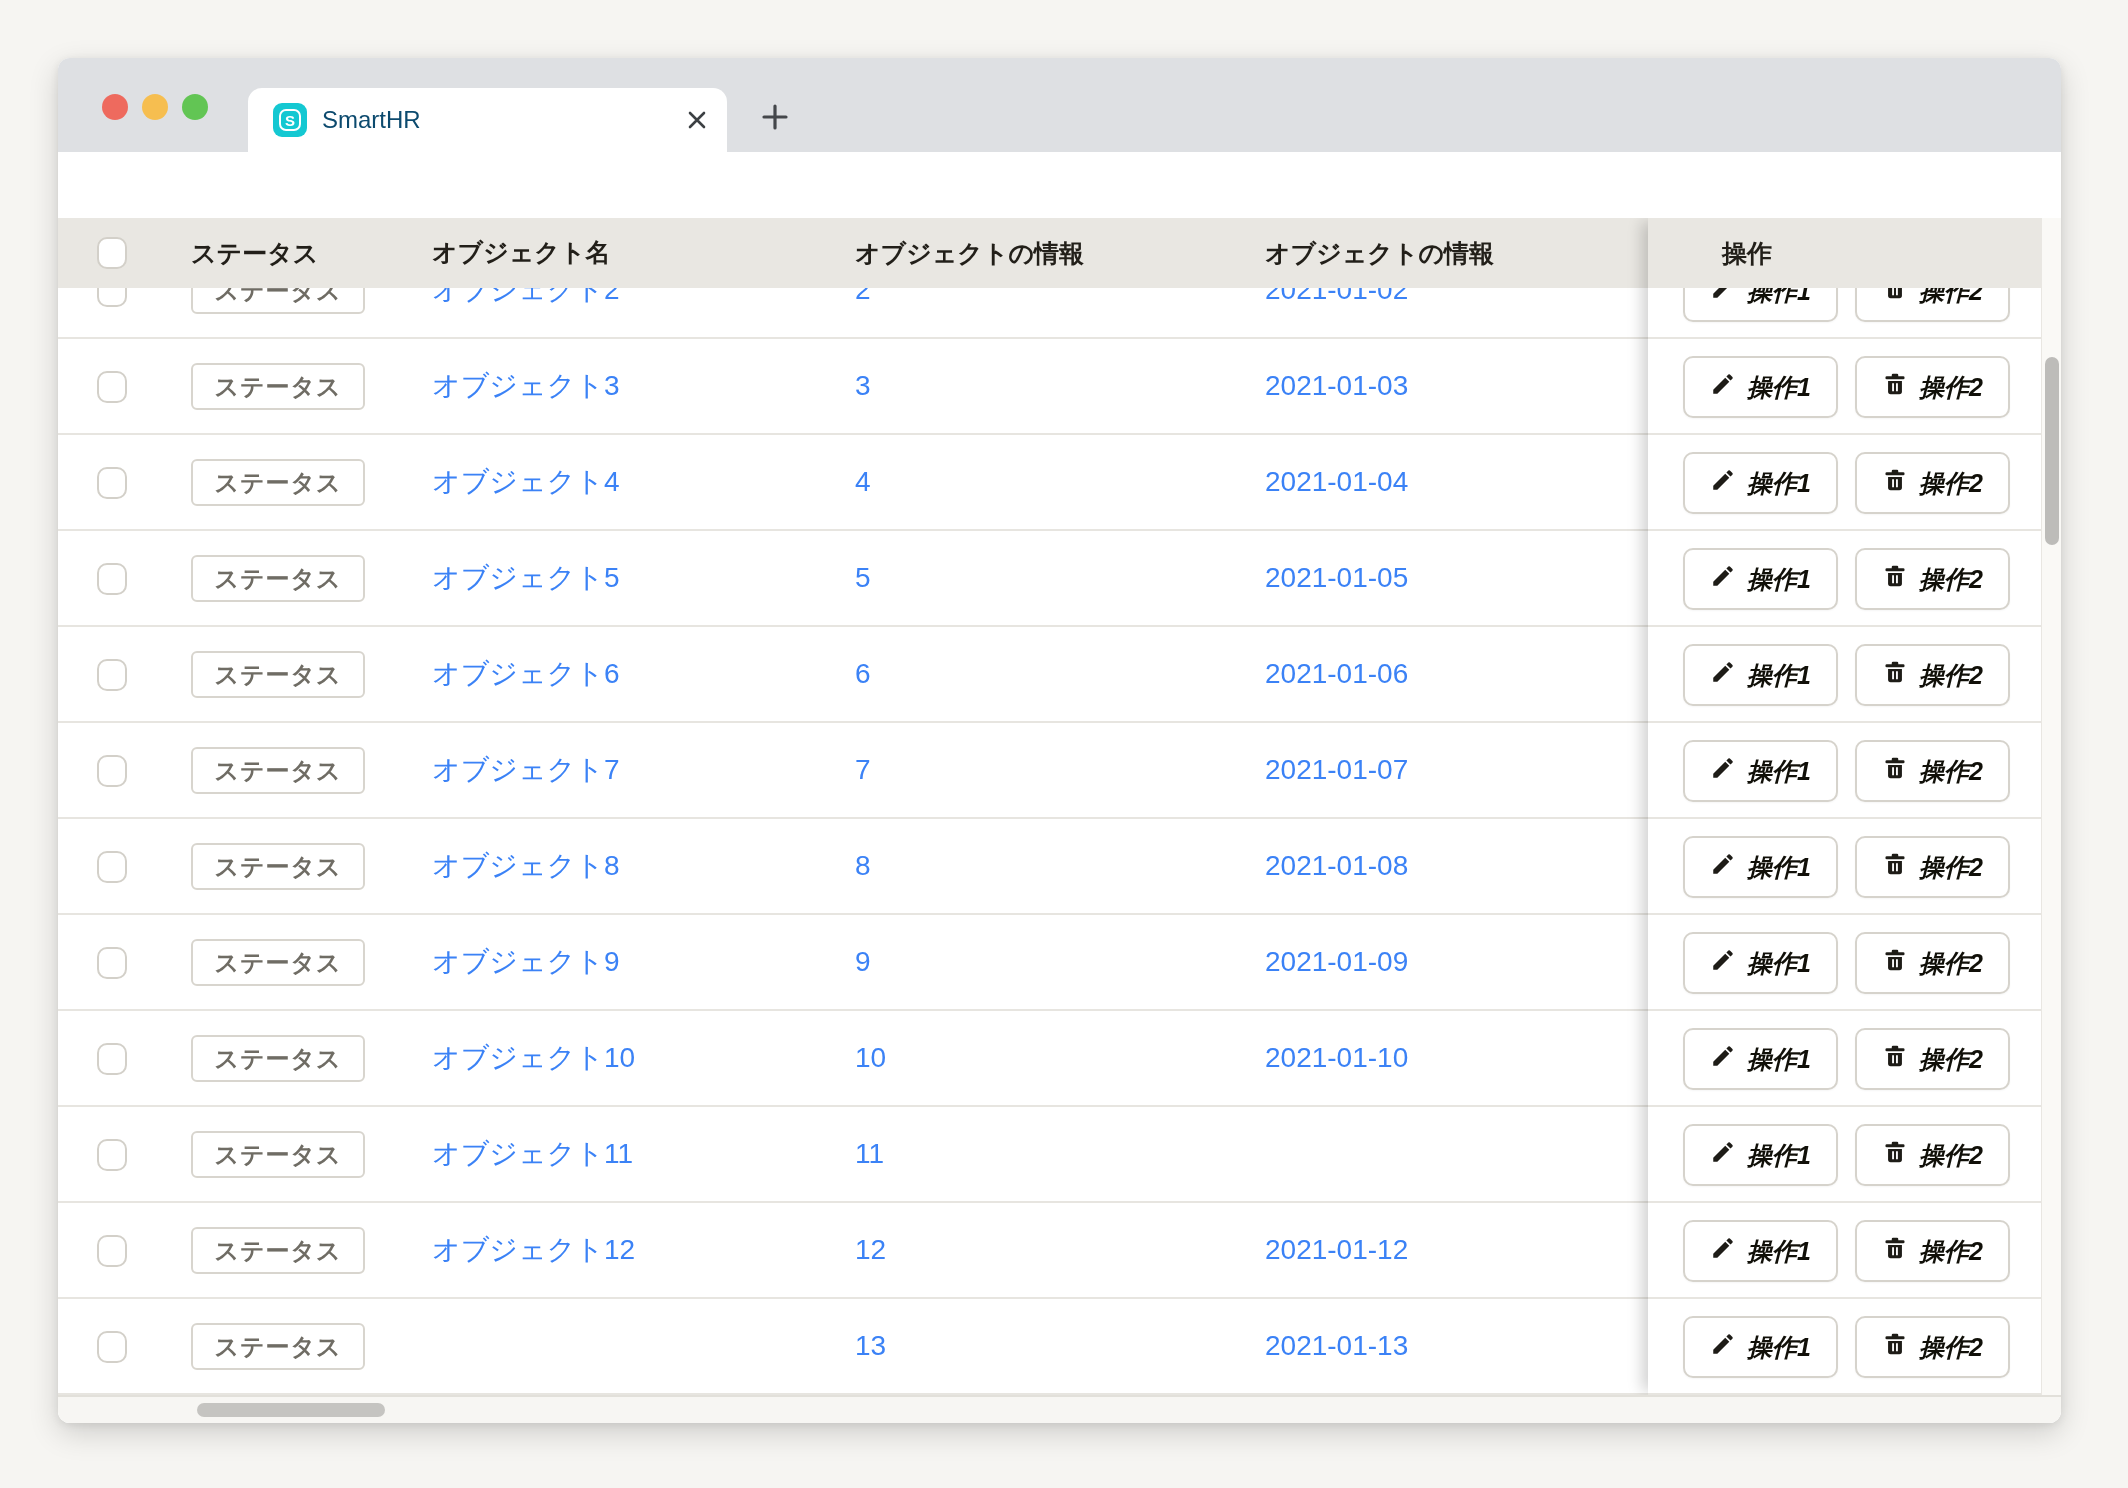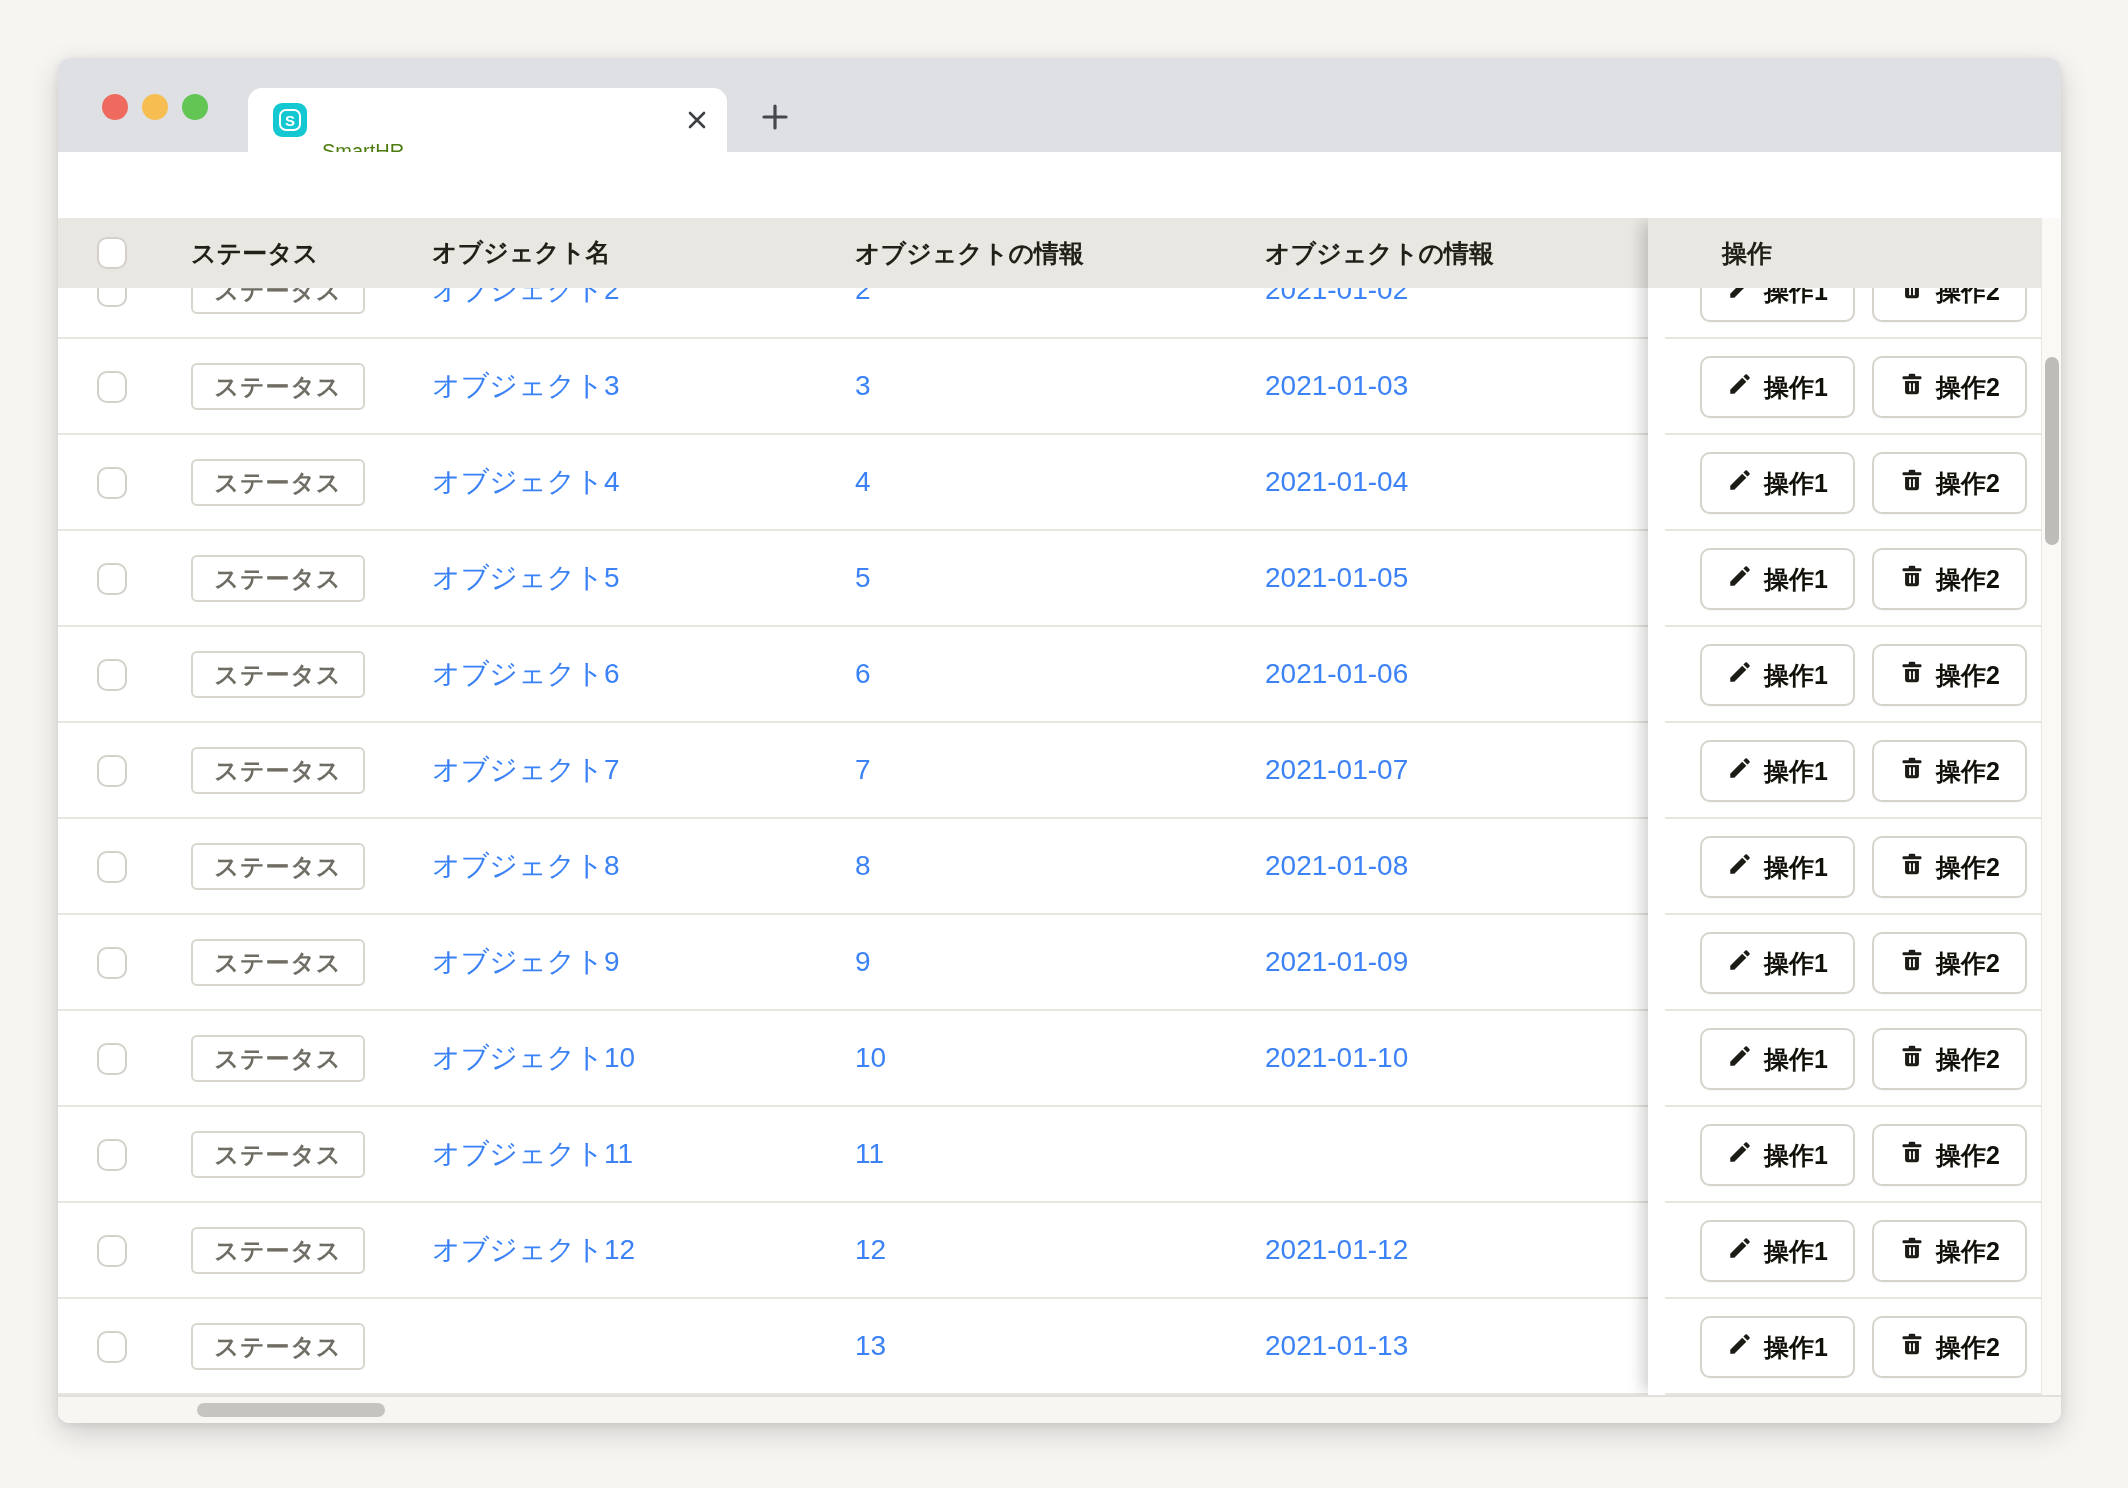--- a/index.html
+++ b/index.html
@@ -16,21 +16,21 @@
   .light.yellow { left:84px;  background:#F6BE50; }
   .light.green  { left:124px; background:#62C554; }
   .tab { position:absolute; left:190px; top:30px; width:479px; height:64px; background:#fff;
          border-radius:14px 14px 0 0; }
   .favicon { position:absolute; left:25px; top:15px; width:34px; height:34px; background:#14C8D2;
              border-radius:9px; display:flex; align-items:center; justify-content:center; }
   .favicon .sbox { width:22px; height:22px; border:2.5px solid #fff; border-radius:7px;
                    display:flex; align-items:center; justify-content:center;
                    color:#fff; font-size:15px; font-weight:bold; line-height:1; }
   .tab-title { position:absolute; left:74px; top:0; height:64px; line-height:64px;
-               font-size:20px; color:#4d7c0f;margin-top:31px; }
+               font-size:24px; color:#0c4a6e; }
   .tab-close { position:absolute; right:18px; top:20px; width:24px; height:24px; }
   .newtab { position:absolute; left:702px; top:44px; width:30px; height:30px; }
 
   
   .navbar { position:absolute; left:0; top:94px; width:100%; height:66px; background:#fff; }
   .navbtn { position:absolute; top:111px; transform:translateY(-50%); width:34px; height:34px; }
   .navbtn.back { left:31px; } .navbtn.fwd { left:83px; } .navbtn.reload { left:140px; }
   .addressbar { position:absolute; left:192px; top:100px; width:1793px; height:54px;
                 border-radius:27px; background:#F1F2F4; display:flex; align-items:center; }
   .lock { margin-left:30px; width:24px; height:26px; flex:0 0 auto; }
@@ -57,21 +57,21 @@
 
   .thead { position:absolute; left:0; top:0; width:1983px; height:70px; background:#E9E7E2; }
   .thead .cb { left:39px; top:19px; }
   .hcell { position:absolute; top:0; height:70px; line-height:70px; font-size:25px; font-weight:bold;
            color:#221F19; white-space:nowrap; }
   .hcell.c1 { left:133px; } .hcell.c2 { left:374px;font-family:Liberation Serif, serif; } .hcell.c3 { left:797px; } .hcell.c4 { left:1207px; }
 
   
   .pinned { position:absolute; left:1590px; top:0; width:393px; height:1177px; background:#fff;
             box-shadow:-10px 0 14px -4px rgba(0,0,0,.18); }
-  .pinned-body { position:absolute; left:17px; top:25px; width:100%; }
+  .pinned-body { position:absolute; left:0; top:25px; width:100%;font-style:italic; }
   .prow { position:relative; height:96px; border-bottom:2px solid #E7E5E0; background:#fff; }
   .actbtn { position:absolute; top:17px; width:155px; height:62px; background:#fff;
             border:2px solid #D6D3CC; border-radius:10px;
             display:inline-flex; align-items:center; justify-content:center; gap:11px;
             font-size:25px; font-weight:bold; color:#111009; box-shadow:0 1px 2px rgba(0,0,0,.04); }
   .actbtn.a1 { left:35px; } .actbtn.a2 { left:207px; }
   .actbtn svg { flex:0 0 auto; }
   .pinned-head { position:absolute; left:0; top:0; width:100%; height:70px; background:#E9E7E2; }
   .pinned-head .hcell { left:35px;margin-left:39px; }
 

